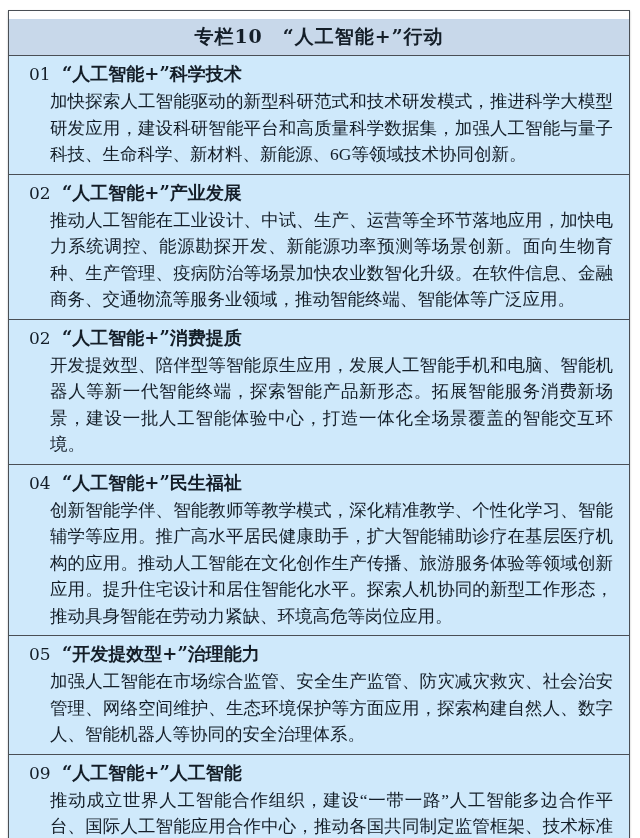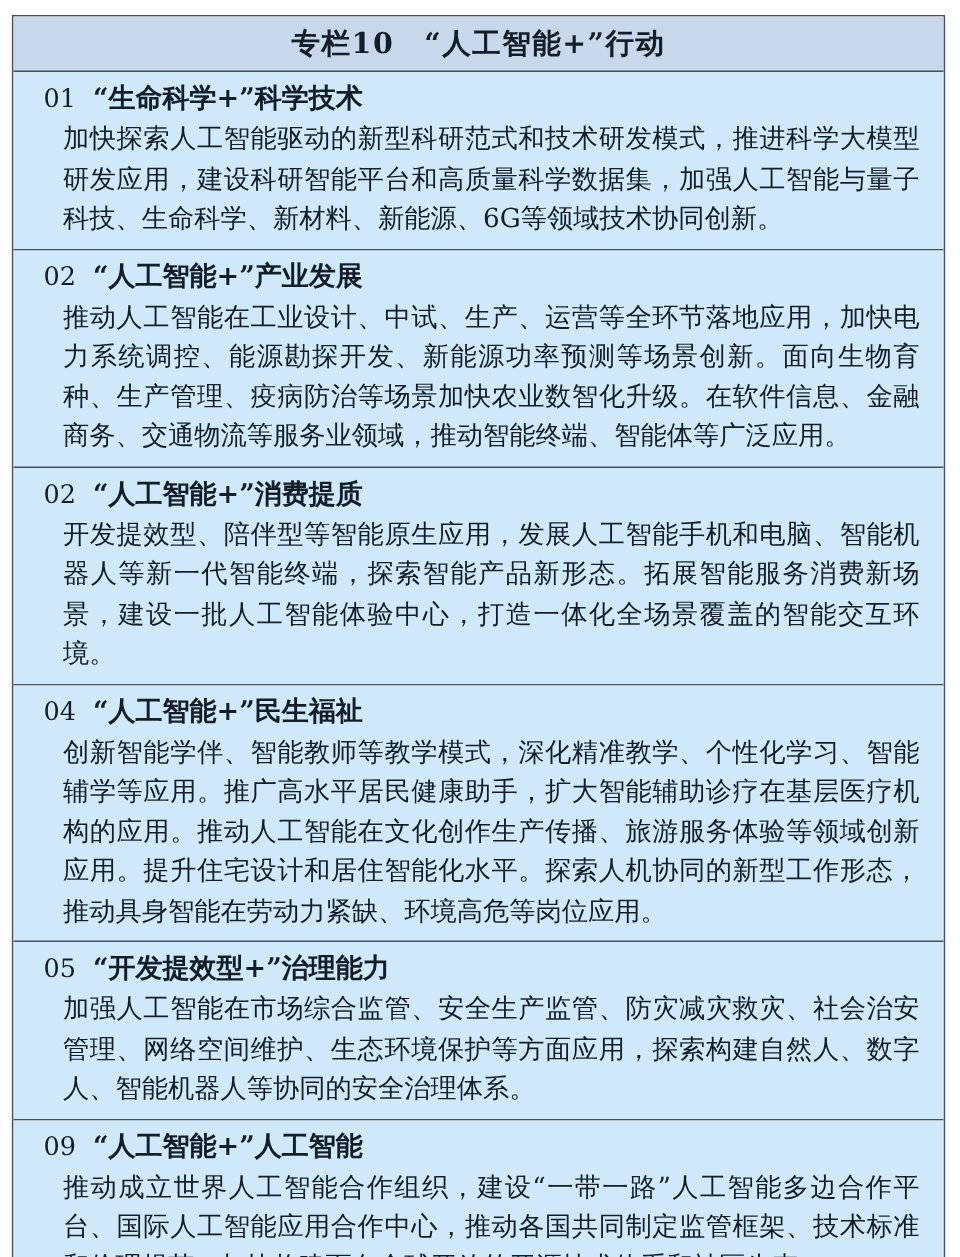--- a/index.html
+++ b/index.html
@@ -29,20 +29,21 @@
   }
   .panel-header {
     background: #c8d8ea;
     border-bottom: 1px solid #4a4f55;
     text-align: center;
     padding: 5px 0 5px 0;
     font-size: 19px;
     font-weight: bold;
     color: #141e28;
     letter-spacing: 1px;
+    margin-top: 8px;
   }
   .section {
     background: #cfe9fb;
     border-bottom: 1px solid #4a4f55;
     padding: 4px 16px 6px 20px;
     color: #141e28;
   }
   .section:last-child { border-bottom: none; }
   .sec-head {
     display: flex;
@@ -53,39 +54,40 @@
   .sec-num {
     width: 33px;
     flex: 0 0 33px;
     font-weight: normal;
     font-size: 17px;
   }
   .sec-title {
     font-weight: bold;
   }
   .sec-body {
-    margin: 0 0 0 13px;
+    margin: 0 0 0 21px;
     font-size: 17.5px;
     line-height: 26.5px;
     text-align: justify;
     text-justify: inter-ideograph;
+    font-family: Liberation Serif, serif;
   }
 </style>
 </head>
 <body>
 
 <div class="page">
   <div class="panel">
 
     <div class="panel-header">专栏10　“人工智能+”行动</div>
 
     <div class="section">
       <div class="sec-head">
         <span class="sec-num">01</span>
-        <span class="sec-title">“生命科学+”科学技术</span>
+        <span class="sec-title">“人工智能+”科学技术</span>
       </div>
       <div class="sec-body">加快探索人工智能驱动的新型科研范式和技术研发模式，推进科学大模型研发应用，建设科研智能平台和高质量科学数据集，加强人工智能与量子科技、生命科学、新材料、新能源、6G等领域技术协同创新。</div>
     </div>
 
     <div class="section">
       <div class="sec-head">
         <span class="sec-num">02</span>
         <span class="sec-title">“人工智能+”产业发展</span>
       </div>
       <div class="sec-body">推动人工智能在工业设计、中试、生产、运营等全环节落地应用，加快电力系统调控、能源勘探开发、新能源功率预测等场景创新。面向生物育种、生产管理、疫病防治等场景加快农业数智化升级。在软件信息、金融商务、交通物流等服务业领域，推动智能终端、智能体等广泛应用。</div>

